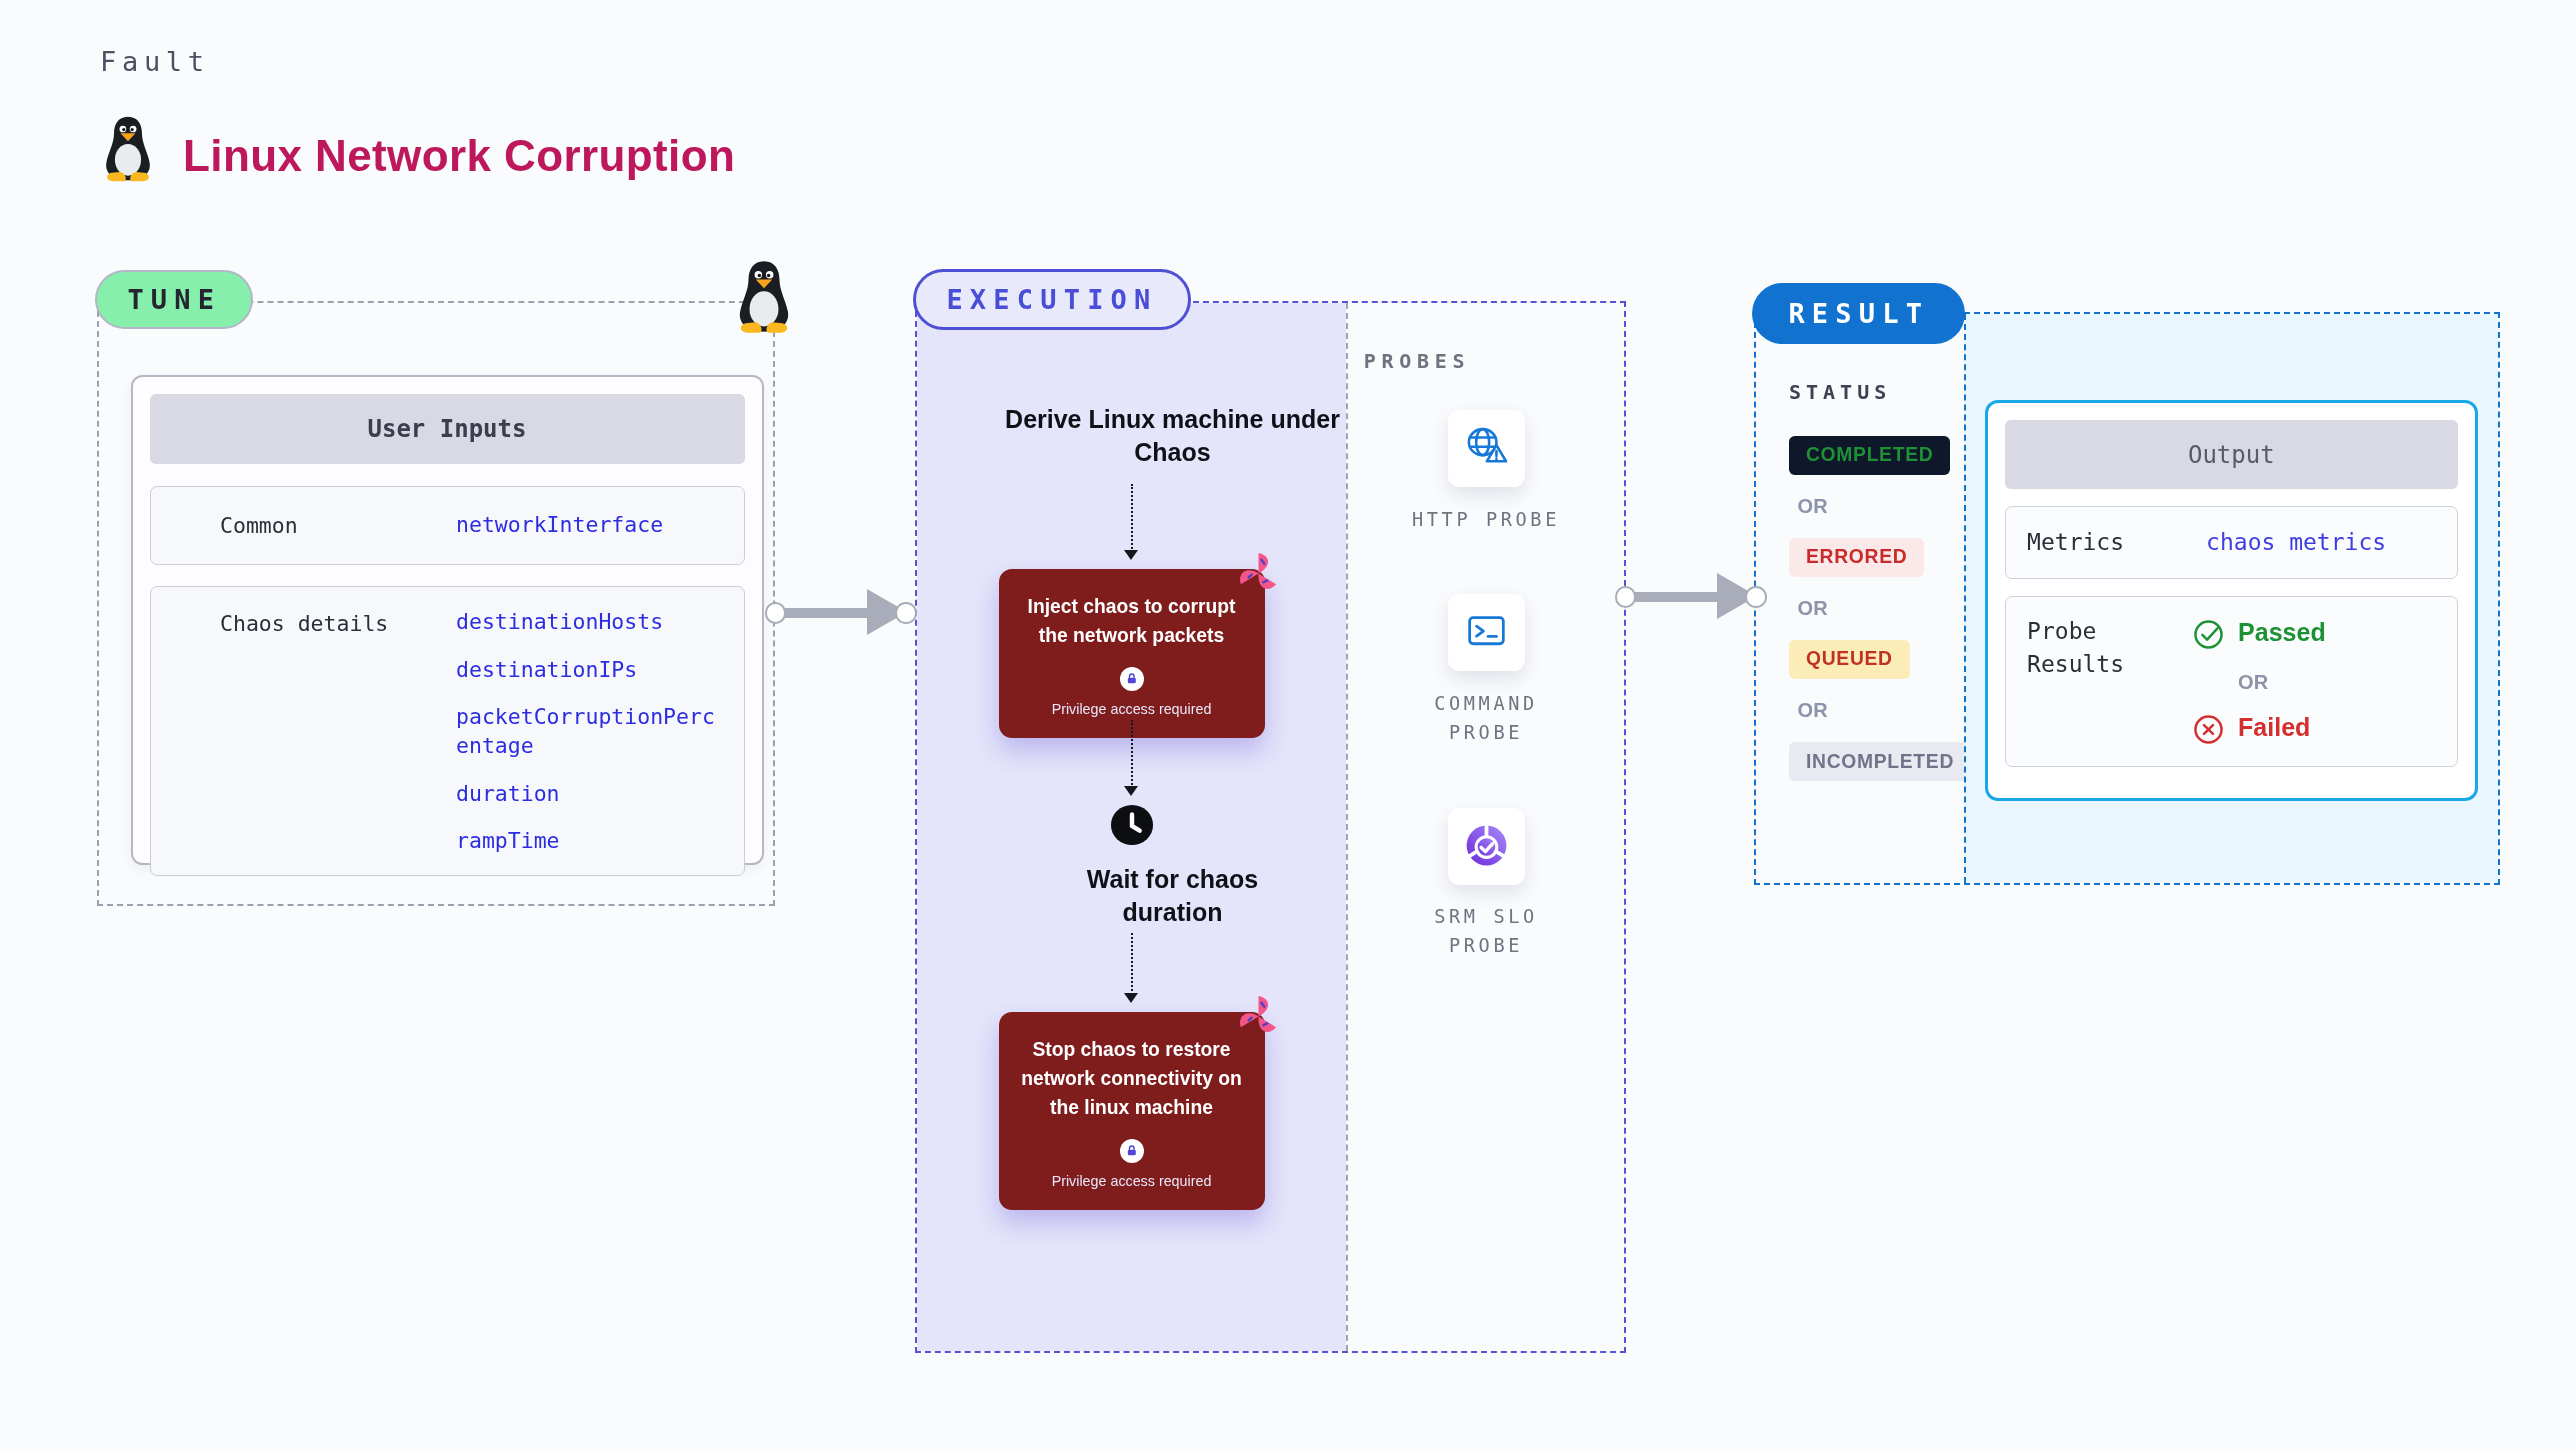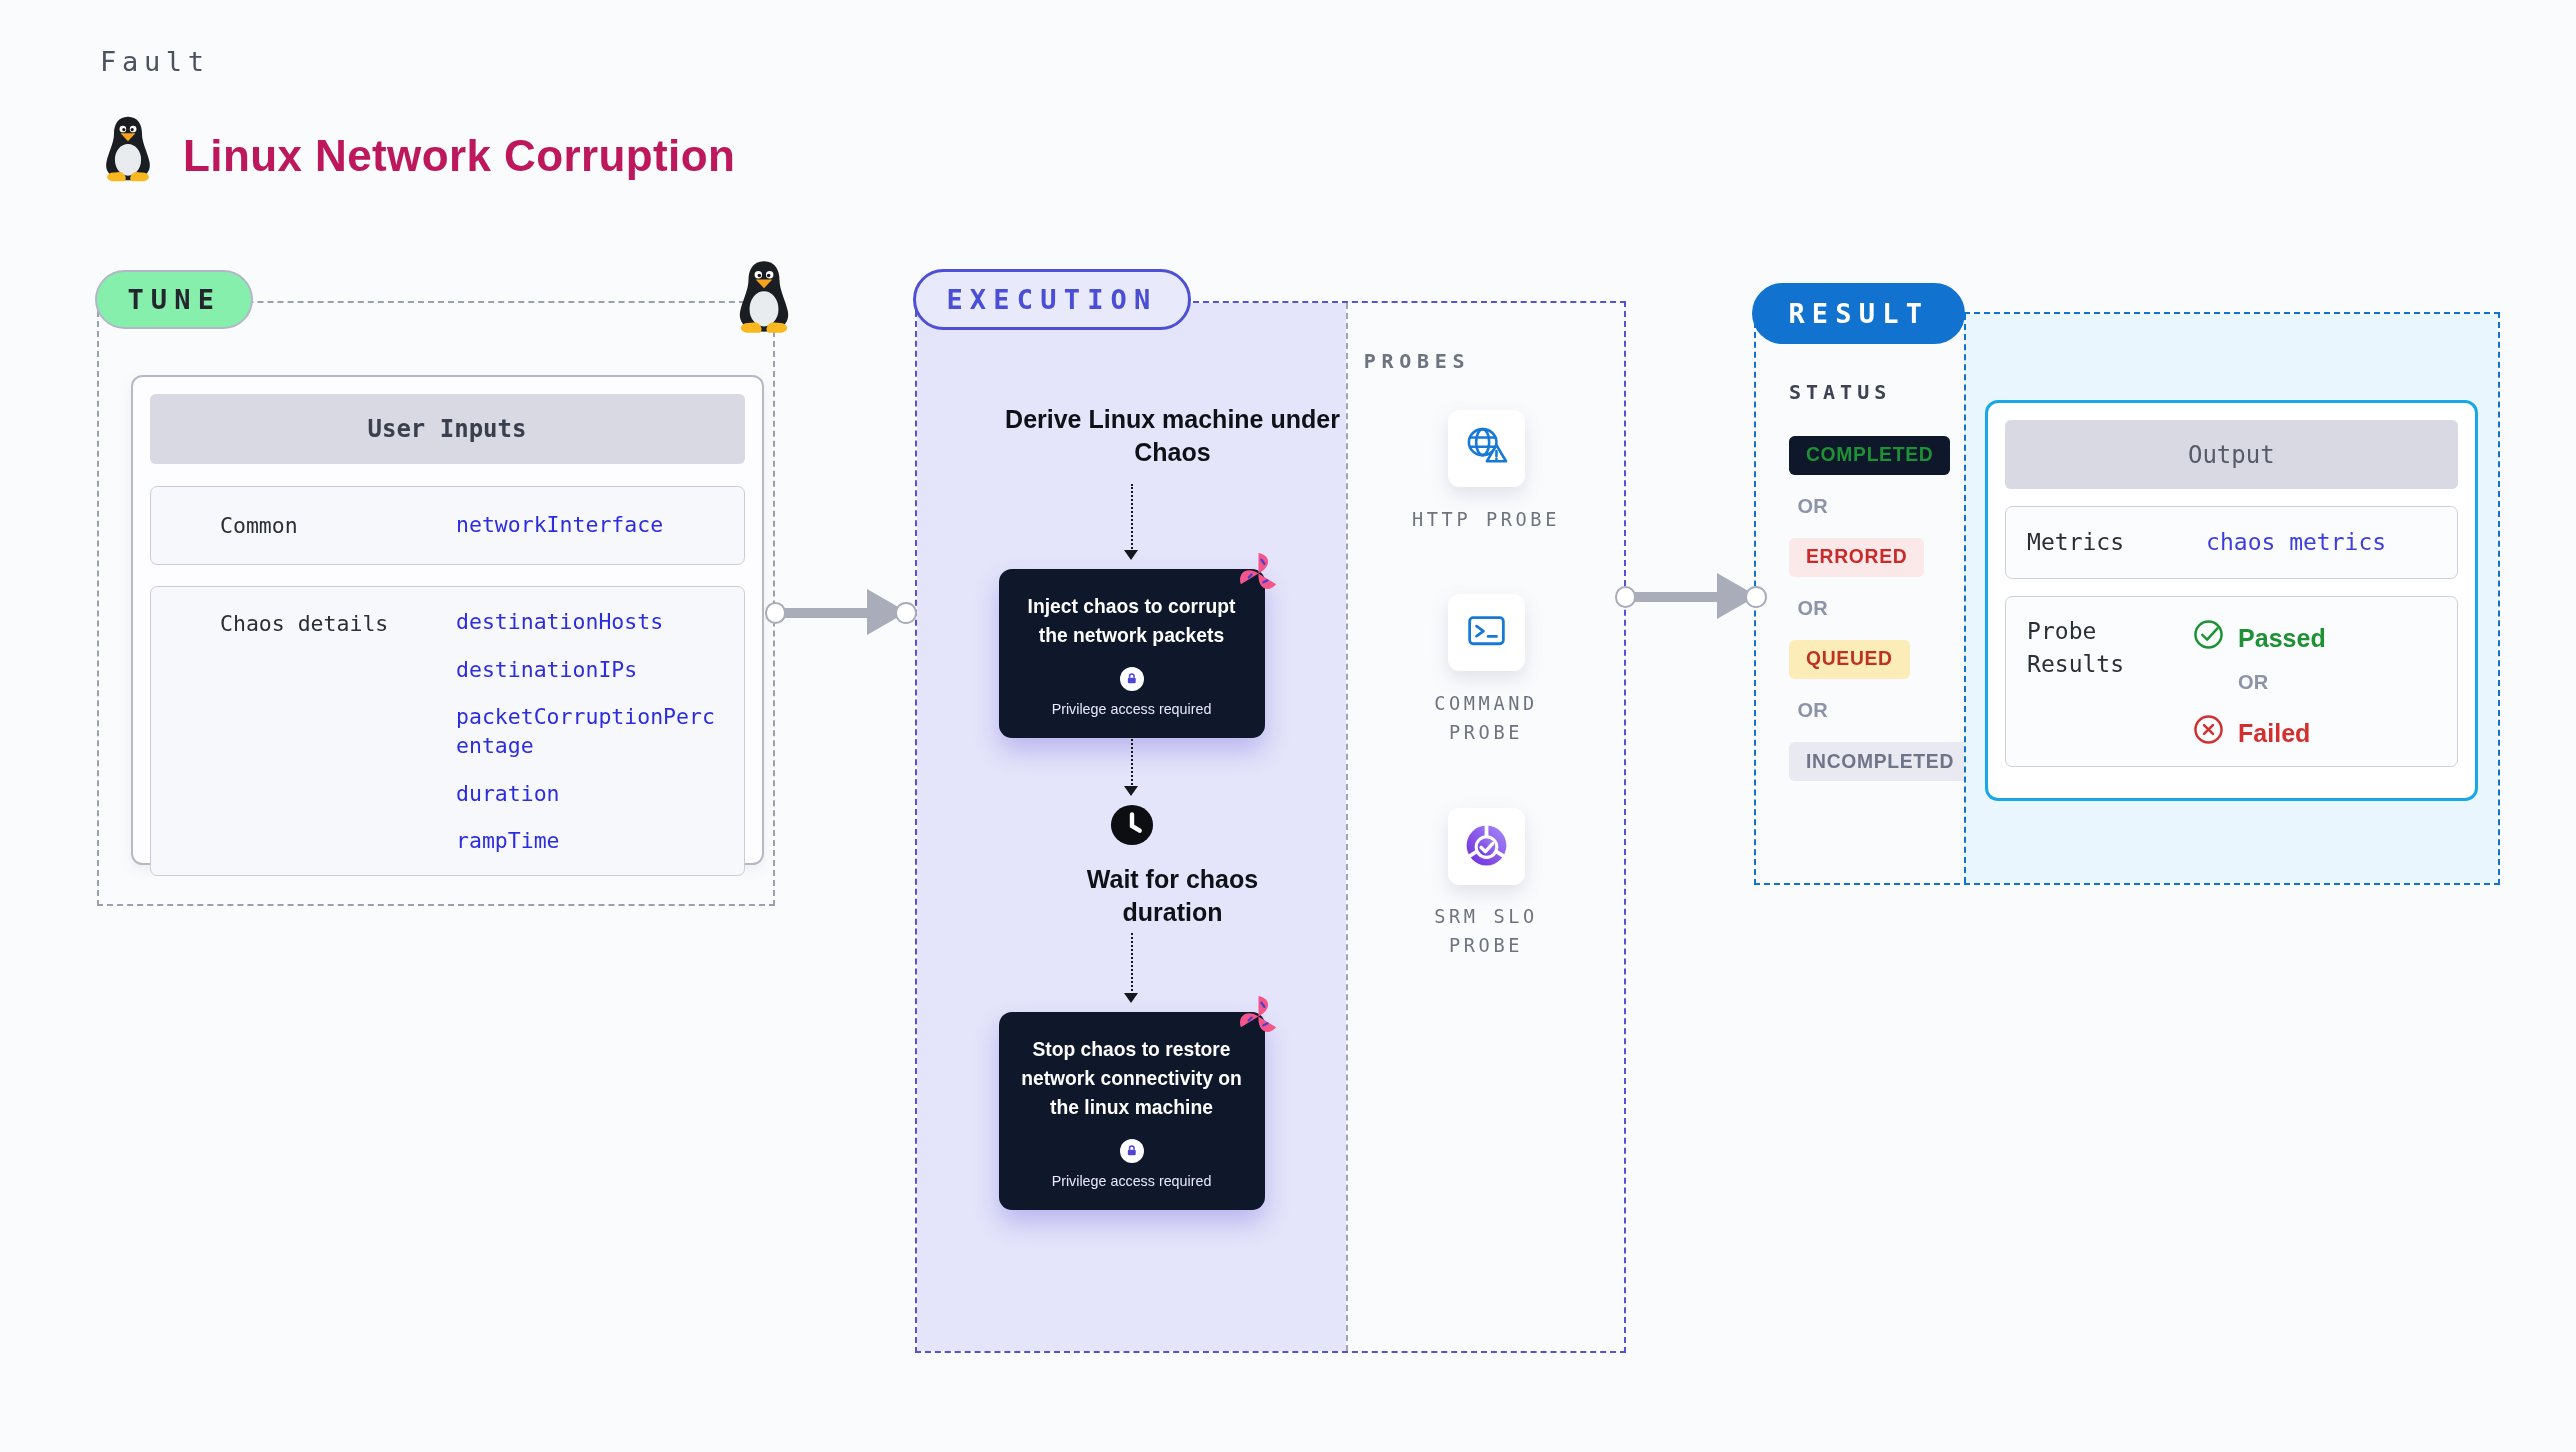--- a/index.html
+++ b/index.html
@@ -109,21 +109,21 @@
     border-top:10.7px solid #15171c;
   }
   #varrow-1{ top:181px; height:72px; }
   #varrow-2{ top:417px; height:72px; }
   #varrow-3{ top:630px; height:66px; }
 
   #clock-icon{ top:500px; width:47px; height:44px; }
   #clock-icon svg{ width:100%; height:100%; }
 
   .chaos-card{
-    background:#0f172a; border-radius:13px; padding:24px 18.6px 21.5px;
+    background:#7f1d1d; border-radius:13px; padding:24px 18.6px 21.5px;
     color:#fff; text-align:center;
     box-shadow:0 13px 24px rgba(81,69,211,.28);
   }
   #card-inject{ top:266px; width:266px; }
   #card-stop{ top:709px; width:266px; }
   .chaos-card-title{ font-size:19.3px; font-weight:700; line-height:1.5; }
   .privilege{ margin-top:15.8px; display:flex; align-items:center; justify-content:center; gap:10px;flex-direction:column; }
   .lock-circle{
     width:24px; height:24px; border-radius:50%; background:#fff; flex:none;
     display:flex; align-items:center; justify-content:center;
@@ -199,21 +199,21 @@
     width:179px; flex:none;
     font-family:"DejaVu Sans Mono", monospace;
     font-size:23px; color:#2a2e36; line-height:1.45;
   }
   .out-label.narrow{ width:165px; max-width:165px; }
   #metrics-value{
     font-family:"DejaVu Sans Mono", monospace;
     font-size:23px; color:#3d3de0;
   }
   .probe-results{ display:flex; flex-direction:column; gap:17px; padding-top:2.9px; }
-  .result-line{ display:flex; align-items:flex-end; gap:13px; }
+  .result-line{ display:flex; align-items:flex-start; gap:13px; }
   .result-line svg{ width:33px; height:33px; }
   .result-text{ font-size:25px; font-weight:700; }
   .result-text.pass{ color:#1d9134; }
   .result-text.fail{ color:#d32f2f; }
   .or-sep.inset{ margin:1.4px 0 1.4px 46px; }
 </style>
 </head>
 <body>
 
 <div id="fault-eyebrow">Fault</div>

